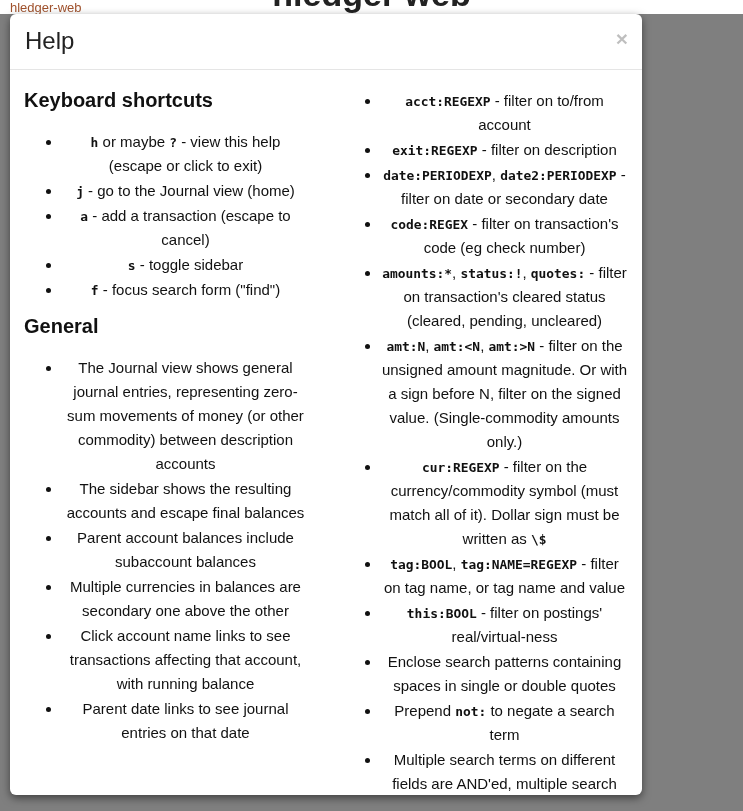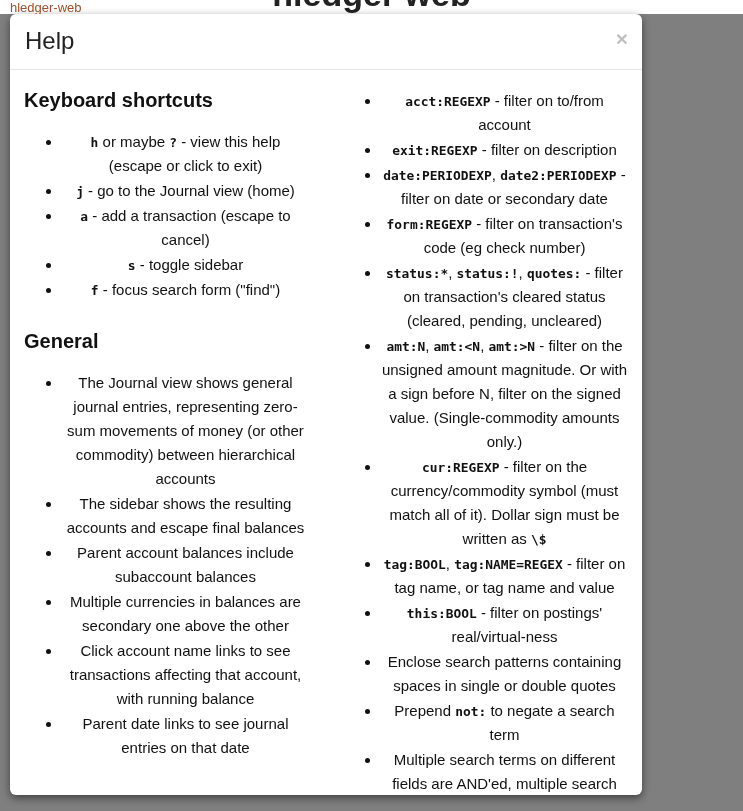--- a/index.html
+++ b/index.html
@@ -63,21 +63,21 @@
     padding: 19px 14px;
     display: flex; gap: 34px;
     overflow: hidden;
   }
   .help-col { flex: 1 1 0; min-width: 0; }
 
   .section-heading {
     font-size: 20px; font-weight: bold; color: #111;
     margin: 0 0 18px 0;
   }
-  .help-list + .section-heading { margin-top: 28px; }
+  .help-list + .section-heading { margin-top: 13px; }
   .help-list {
     margin: 0 0 10px 0;
     padding-left: 38px;
     font-size: 15px;
     line-height: 1.6;
     color: #111;
   }
   .help-list li { margin: 0 0 1px 0; text-align: center; }
   code {
     font-family: "DejaVu Sans Mono", "Liberation Mono", monospace;
@@ -107,38 +107,38 @@
         <div class="section-heading">Keyboard shortcuts</div>
         <ul class="help-list">
           <li><code>h</code> or maybe <code>?</code> - view this help (escape or click to exit)</li>
           <li><code>j</code> - go to the Journal view (home)</li>
           <li><code>a</code> - add a transaction (escape to cancel)</li>
           <li><code>s</code> - toggle sidebar</li>
           <li><code>f</code> - focus search form ("find")</li>
         </ul>
         <div class="section-heading">General</div>
         <ul class="help-list">
-          <li>The Journal view shows general journal entries, representing zero-sum movements of money (or other commodity) between hierarchical accounts</li>
+          <li>The Journal view shows general journal entries, representing zero-sum movements of money (or other commodity) between description accounts</li>
           <li>The sidebar shows the resulting accounts and escape final balances</li>
           <li>Parent account balances include subaccount balances</li>
           <li>Multiple currencies in balances are secondary one above the other</li>
           <li>Click account name links to see transactions affecting that account, with running balance</li>
           <li>Parent date links to see journal entries on that date</li>
         </ul>
       </div>
     <div class="help-col">
         <ul class="help-list">
           <li><code>acct:REGEXP</code> - filter on to/from account</li>
           <li><code>exit:REGEXP</code> - filter on description</li>
           <li><code>date:PERIODEXP</code>, <code>date2:PERIODEXP</code> - filter on date or secondary date</li>
-          <li><code>form:REGEXP</code> - filter on transaction's code (eg check number)</li>
-          <li><code>status:*</code>, <code>status:!</code>, <code>quotes:</code> - filter on transaction's cleared status (cleared, pending, uncleared)</li>
+          <li><code>code:REGEX</code> - filter on transaction's code (eg check number)</li>
+          <li><code>amounts:*</code>, <code>status:!</code>, <code>quotes:</code> - filter on transaction's cleared status (cleared, pending, uncleared)</li>
           <li><code>amt:N</code>, <code>amt:&lt;N</code>, <code>amt:&gt;N</code> - filter on the unsigned amount magnitude. Or with a sign before N, filter on the signed value. (Single-commodity amounts only.)</li>
           <li><code>cur:REGEXP</code> - filter on the currency/commodity symbol (must match all of it). Dollar sign must be written as <code>\$</code></li>
-          <li><code>tag:BOOL</code>, <code>tag:NAME=REGEX</code> - filter on tag name, or tag name and value</li>
+          <li><code>tag:BOOL</code>, <code>tag:NAME=REGEXP</code> - filter on tag name, or tag name and value</li>
           <li><code>this:BOOL</code> - filter on postings' real/virtual-ness</li>
           <li>Enclose search patterns containing spaces in single or double quotes</li>
           <li>Prepend <code>not:</code> to negate a search term</li>
           <li>Multiple search terms on different fields are AND'ed, multiple search terms on the same field are OR'ed</li>
           <li>These search terms also work with command-line hledger</li>
         </ul>
       </div>
   </div>
 </div>
 

